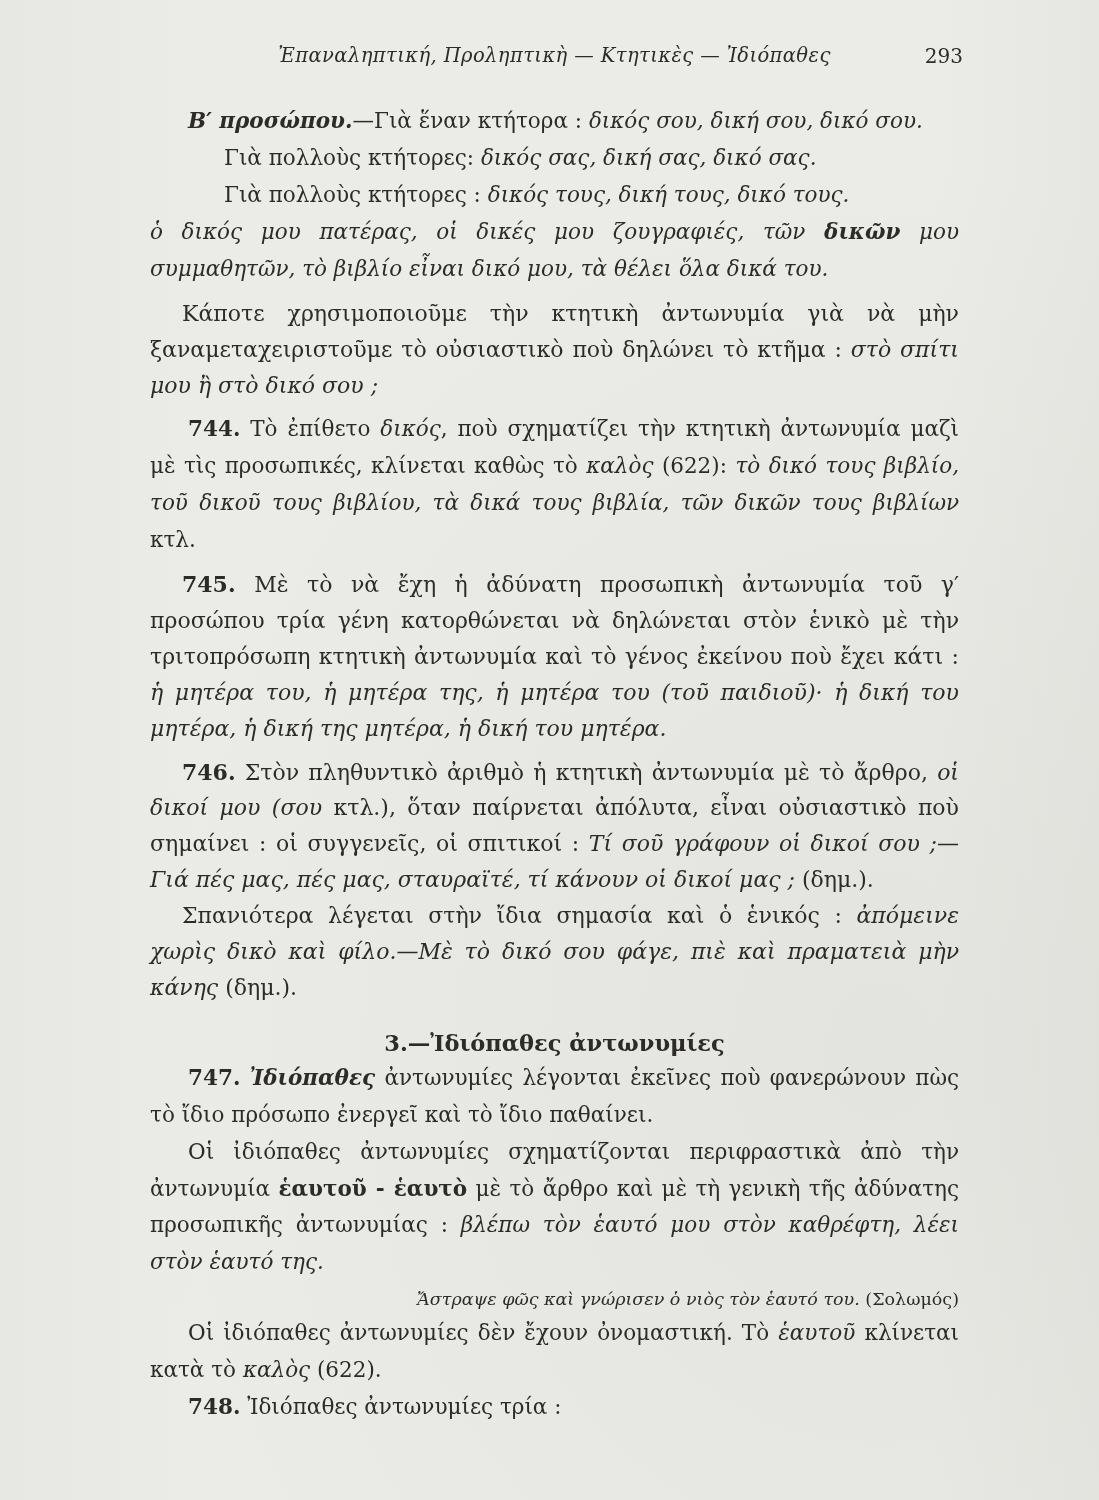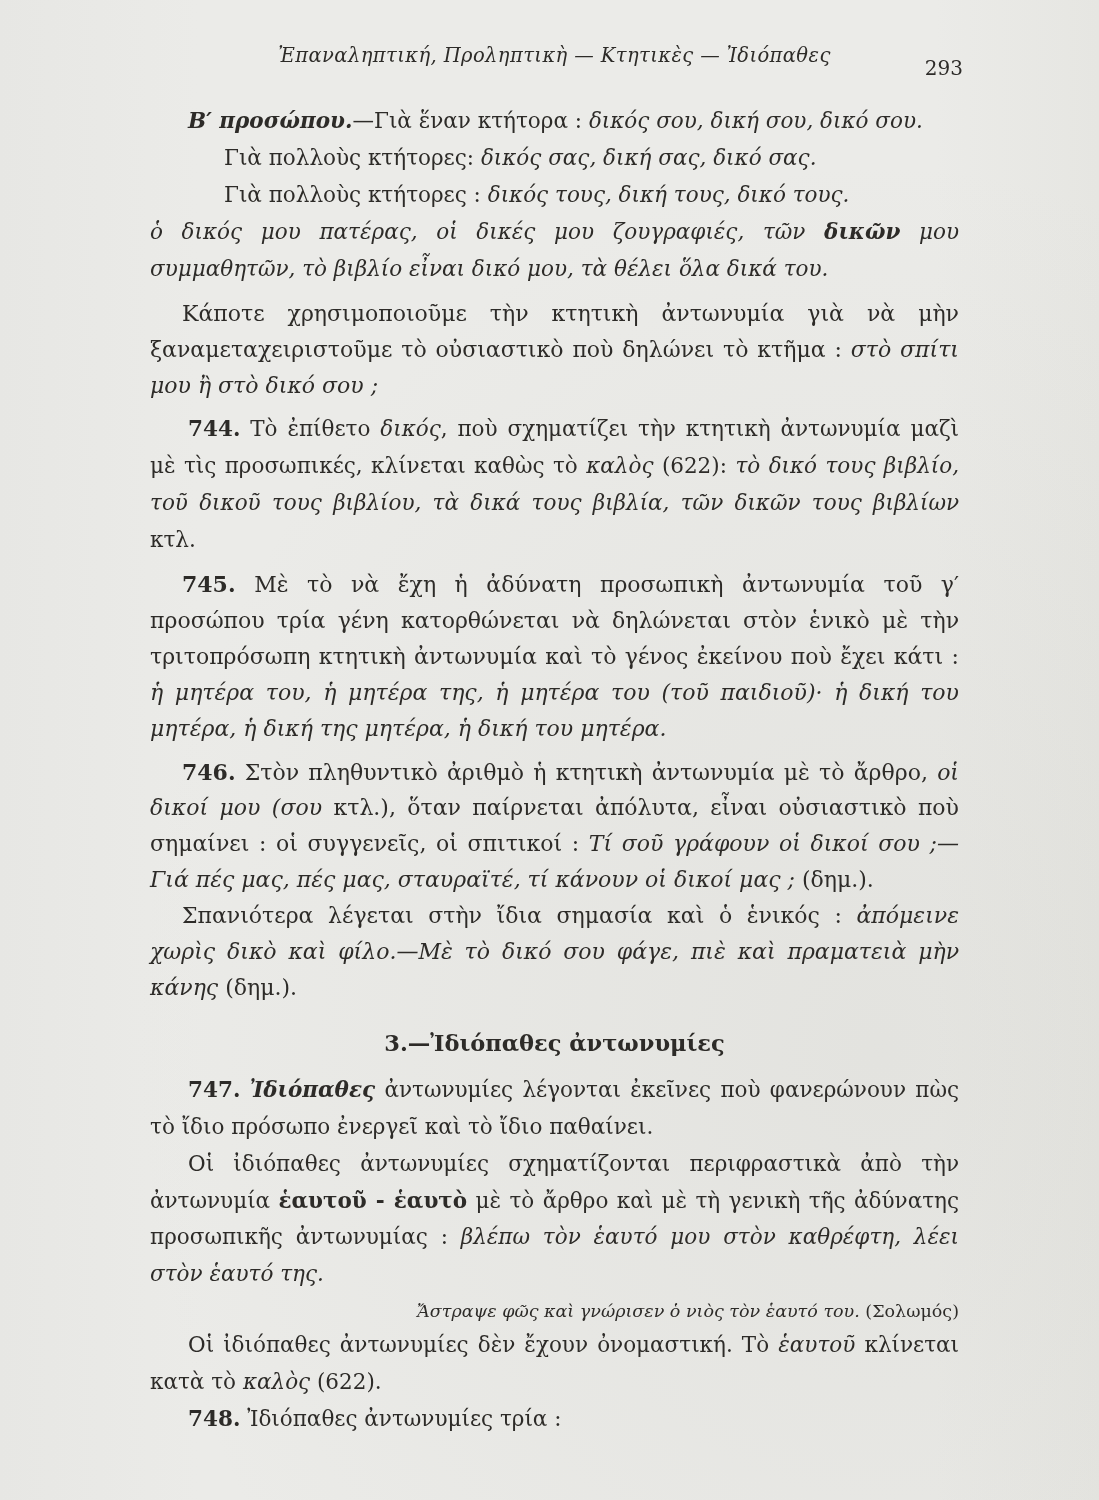--- a/index.html
+++ b/index.html
@@ -24,21 +24,21 @@
     position: relative;
     text-align: center;
     font-size: 19.5px;
     margin-bottom: 36px;
     white-space: nowrap;
   }
   .header .title { font-style: italic; letter-spacing: 0.4px; }
   .header .pagenum {
     position: absolute;
     right: -4px;
-    top: 12px;
+    top: 0;
     font-style: normal;
     font-size: 20px;
   }
   .blocks p { margin: 0; }
   .p-body {
     font-size: 21.5px;
     line-height: 1.72;
     text-align: justify;
   }
   .p-small {
@@ -47,21 +47,21 @@
     text-align: justify;
   }
   .indent    { text-indent: 38px; }
   .indent-lg { text-indent: 74px; }
   .indent-sm { text-indent: 32px; }
   .mt  { margin-top: 8px !important; }
   .p-heading {
     font-size: 22.5px;
     font-weight: bold;
     text-align: center;
-    margin: 24px 0 16px !important;
+    margin: 24px 0 4px !important;
     text-indent: 0;
   }
   .p-quote {
     font-size: 17.5px;
     text-align: right;
     margin: 8px 0 6px !important;
     text-indent: 0;
   }
   .b  { font-weight: bold; }
   .i  { font-style: italic; }

